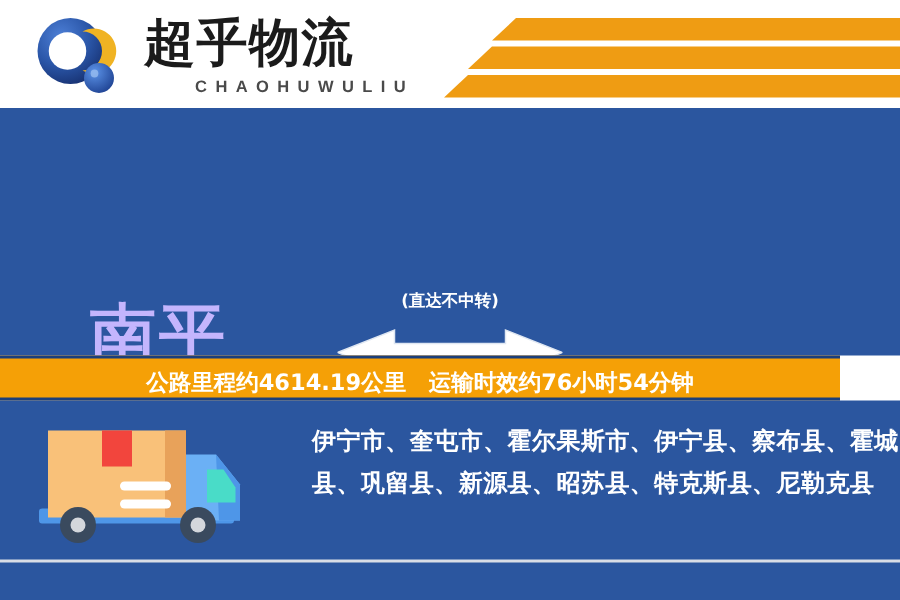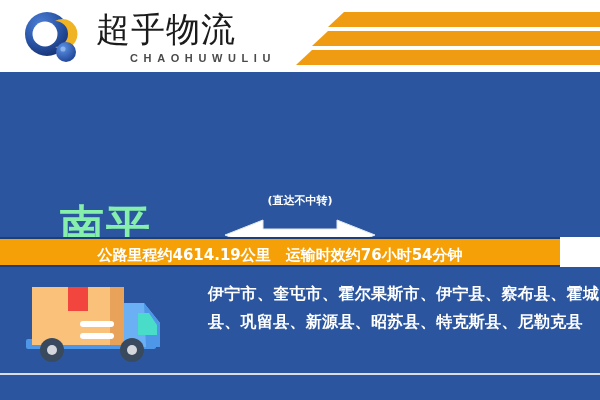--- a/index.html
+++ b/index.html
@@ -26,21 +26,21 @@
     position:absolute; left:22px; top:10px;
     width:58px; height:56px;
   }
   .brand-block {
     position:absolute; left:96px; top:8px;
     width:180px;
   }
   .brand-cn {
     font-family:"DejaVu Sans", sans-serif;
     font-size:34px;
-    font-weight:normal;
+    font-weight:bold;
     color:#1b1b1b;
     letter-spacing:1px;
     line-height:42px;
     white-space:nowrap;
   }
   .brand-en {
     font-family:"Liberation Sans", sans-serif;
     font-size:11px;
     font-weight:bold;
     color:#4a4a4a;
@@ -56,24 +56,24 @@
   }
 
   
   .route-panel {
     position:absolute; left:0; top:72px;
     width:600px; height:165px;
     background:#2b569f;
   }
   .city {
     position:absolute; top:128px;
-    font-family:Liberation Serif, serif;
+    font-family:Liberation Mono, monospace;
     font-size:44px;
     font-weight:bold;
-    color:#86efac;
+    color:#c4b5fd;
     letter-spacing:2px;
     line-height:54px;
     white-space:nowrap;
   }
   .city-origin { left:60px; }
   .city-dest   { left:390px; }
 
   .direct-note {
     position:absolute; left:0; top:121px;
     width:600px;

